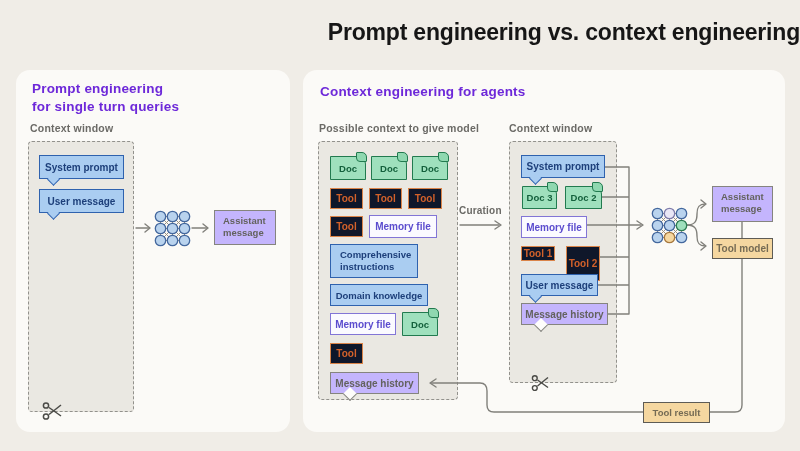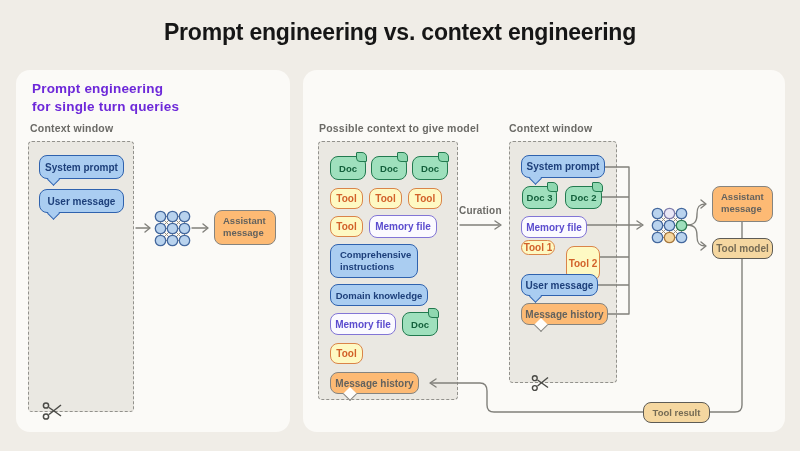--- a/index.html
+++ b/index.html
@@ -1,32 +1,32 @@
 <!DOCTYPE html>
 <html><head>
 <meta charset="utf-8">
 <style>
   html,body{margin:0;padding:0;background:#f0ede7;}
   #page{position:relative;width:800px;height:451px;background:#f0ede7;overflow:hidden;
         font-family:"Liberation Sans",sans-serif;}
-  .title{position:absolute;left:0;top:19px;width:800px;text-align:center;
+  .title{position:absolute;left:0;top:19px;width:800px;text-align:right;
          font-size:23px;font-weight:800;color:#161616;letter-spacing:-0.2px;}
   .panel{position:absolute;background:#fbfaf7;border-radius:14px;}
   .h2{position:absolute;font-size:13.5px;font-weight:700;color:#6d28d9;line-height:1.35;letter-spacing:.2px;}
   .lbl{position:absolute;font-size:10.5px;font-weight:700;color:#6b6a66;letter-spacing:.2px;}
   .dashbox{position:absolute;background:#eae8e2;border:1.5px dashed #92918c;border-radius:4px;box-sizing:border-box;}
   .chip{position:absolute;box-sizing:border-box;display:flex;align-items:center;justify-content:center;
-        font-size:10px;font-weight:700;border-radius:8px;z-index:2;white-space:nowrap;}
+        font-size:10px;font-weight:700;border-radius:0;z-index:2;white-space:nowrap;}
   .blue{background:#aacdf1;border:1.5px solid #2f62ae;color:#1d3f7a;}
-  .tool{background:#fef9c3;border:1.5px solid #da8449;color:#d2612a;}
+  .tool{background:#0f172a;border:1.5px solid #da8449;color:#d2612a;}
   .memory{background:#fbfaff;border:1.5px solid #8275d6;color:#5b4cce;}
   .docc{background:#9fe0bd;border:1.5px solid #227a4f;color:#14603c;border-top-right-radius:8px;font-size:9.5px;}
   .docc::before{content:"";position:absolute;top:-5px;right:-2px;width:9px;height:8px;background:#8fd8b0;
         border:1.5px solid #227a4f;border-radius:1px 5px 1px 4px;}
-  .whitebox{background:#fdba74;border:1.5px solid #85847f;color:#63625e;}
+  .whitebox{background:#c4b5fd;border:1.5px solid #85847f;color:#63625e;}
   .tan{background:#f5d7a0;border:1.5px solid #5d5b55;color:#756b54;}
   .bubble::after{content:"";position:absolute;left:9px;bottom:-5.5px;width:8px;height:8px;
         transform:rotate(45deg);background:#aacdf1;
         border-right:1.7px solid #2f62ae;border-bottom:1.7px solid #2f62ae;}
   .wbubble::after{content:"";position:absolute;left:14px;bottom:-6px;width:9px;height:9px;
         transform:rotate(45deg);background:#fefdfb;
         border-right:1.7px solid #85847f;border-bottom:1.7px solid #85847f;}
   .multiline{display:block;text-align:left;white-space:normal;line-height:1.25;}
   svg.overlay{position:absolute;left:0;top:0;z-index:1;pointer-events:none;}
   svg.icon{position:absolute;z-index:3;}
@@ -76,20 +76,21 @@
 
   <svg class="icon" style="left:42px;top:401px" width="22" height="20" viewBox="0 0 22 20">
     <g stroke="#4a4a46" stroke-width="1.5" fill="none">
       <line x1="7" y1="6.5" x2="19" y2="15"></line>
         <line x1="7" y1="13.5" x2="19" y2="4"></line>
       <circle cx="4" cy="4.5" r="2.6"></circle>
         <circle cx="4" cy="15.5" r="2.6"></circle>
     </g>
   </svg>
 
+  <div class="h2" style="left:320px;top:83px">Context engineering for agents</div>
   <div class="lbl" style="left:319px;top:122px">Possible context to give model</div>
   <div class="lbl" style="left:509px;top:122px">Context window</div>
 
   <div class="dashbox" style="left:318px;top:141px;width:140px;height:259px"></div>
   <div class="dashbox" style="left:509px;top:141px;width:108px;height:242px"></div>
 
   <div class="chip docc" style="left:330px;top:156px;width:36px;height:24px">Doc</div>
   <div class="chip docc" style="left:371px;top:156px;width:36px;height:24px">Doc</div>
   <div class="chip docc" style="left:412px;top:156px;width:36px;height:24px">Doc</div>
 
@@ -109,21 +110,21 @@
   <div class="chip tool" style="left:330px;top:343px;width:33px;height:21px">Tool</div>
 
   <div class="chip whitebox wbubble" style="left:330px;top:372px;width:89px;height:22px">Message history</div>
 
   <div class="lbl" style="left:459px;top:205px;font-size:10px">Curation</div>
 
   <div class="chip blue bubble" style="left:521px;top:155px;width:84px;height:23px">System prompt</div>
   <div class="chip docc" style="left:522px;top:186px;width:35px;height:23px">Doc 3</div>
   <div class="chip docc" style="left:565px;top:186px;width:37px;height:23px">Doc 2</div>
   <div class="chip memory" style="left:521px;top:216px;width:66px;height:22px">Memory file</div>
-  <div class="chip tool" style="left:521px;top:240px;width:34px;height:15px">Tool 1</div>
+  <div class="chip tool" style="left:521px;top:246px;width:34px;height:15px">Tool 1</div>
   <div class="chip tool" style="left:566px;top:246px;width:34px;height:35px">Tool 2</div>
   <div class="chip blue bubble" style="left:521px;top:274px;width:77px;height:22px">User message</div>
   <div class="chip whitebox wbubble" style="left:521px;top:303px;width:87px;height:22px">Message history</div>
 
   <svg class="icon" style="left:531px;top:374px" width="20" height="18" viewBox="0 0 20 18">
     <g stroke="#4a4a46" stroke-width="1.4" fill="none">
       <line x1="6.5" y1="6" x2="17" y2="13.5"></line>
         <line x1="6.5" y1="12" x2="17" y2="3.5"></line>
       <circle cx="3.8" cy="4.2" r="2.4"></circle>
         <circle cx="3.8" cy="14" r="2.4"></circle>

